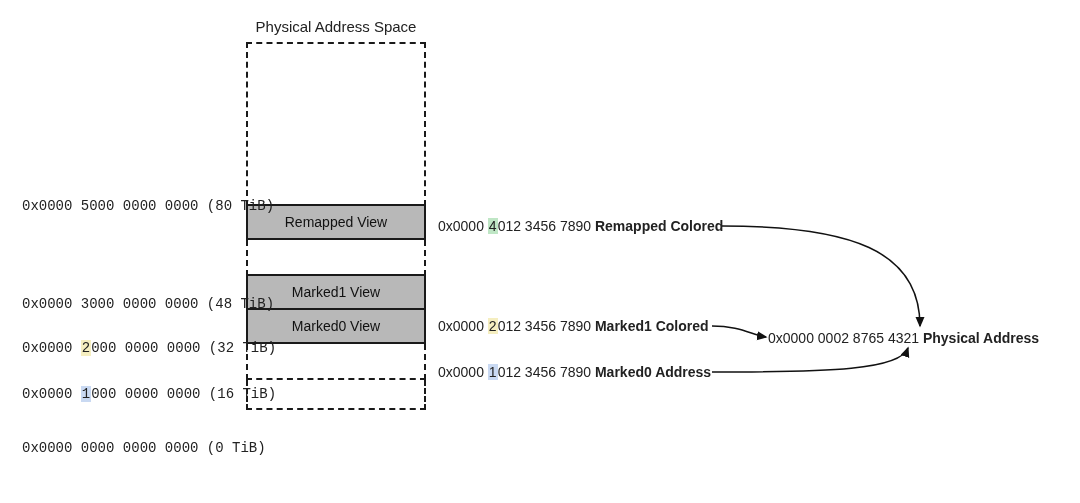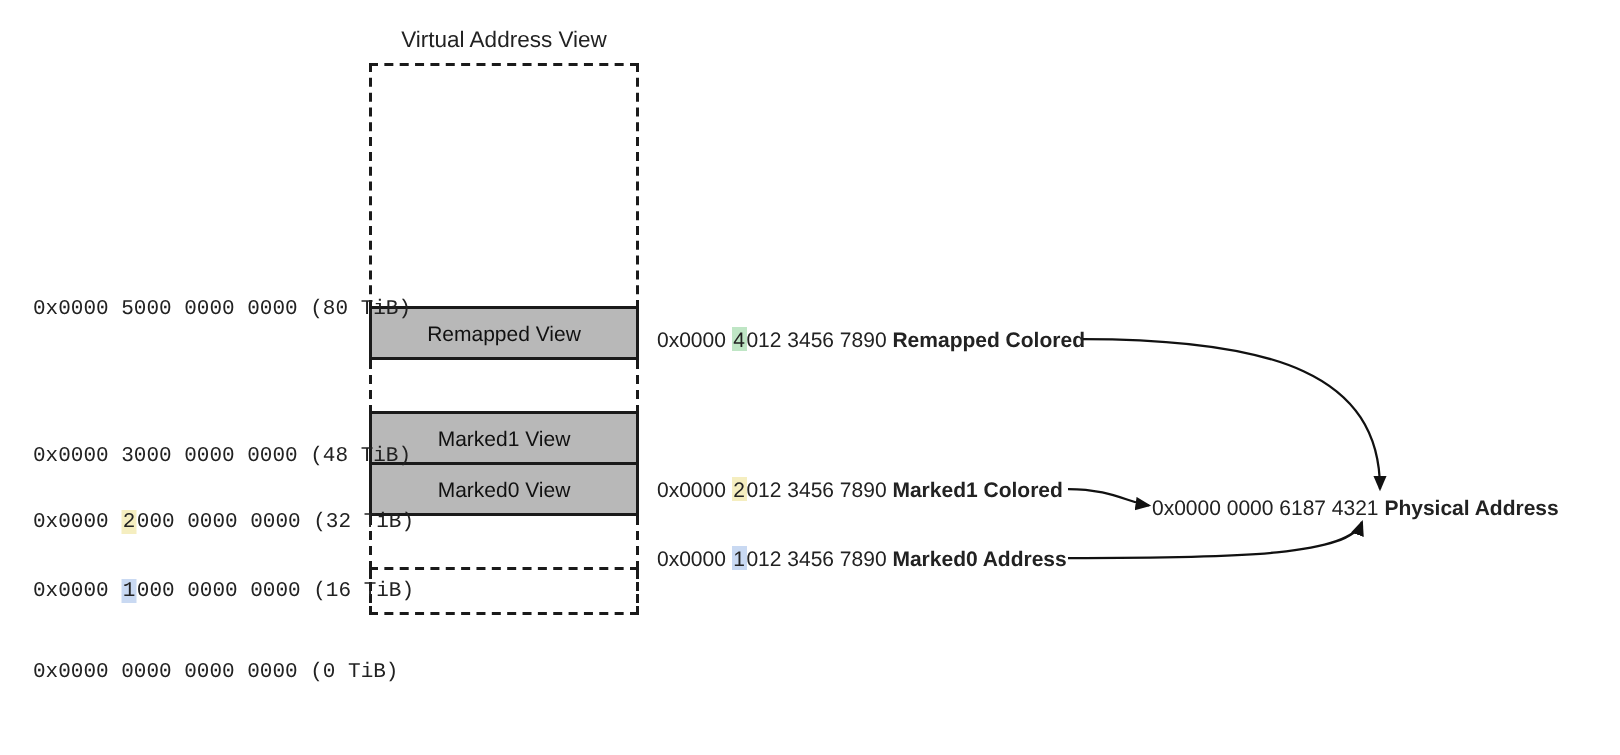--- a/index.html
+++ b/index.html
@@ -90,21 +90,21 @@
     top: 0; left: 0;
     width: 1080px; height: 503px;
     pointer-events: none;
   }
 </style>
 </head>
 <body>
 
 <div class="stage">
 
-  <div class="title">Virtual Address View</div>
+  <div class="title">Physical Address Space</div>
 
   <div class="vaspace">
     <div class="slot first tall"></div>
     <div class="view">Remapped View</div>
     <div class="slot short"></div>
     <div class="view">Marked1 View</div>
     <div class="view">Marked0 View</div>
     <div class="slot short"></div>
     <div class="slot half"></div>
   </div>
@@ -129,21 +129,21 @@
     <span>0x0000 </span><span class="hl-green">4</span><span>012 3456 7890 </span><b>Remapped Colored</b>
   </div>
   <div class="colored" style="top:318px">
     <span>0x0000 </span><span class="hl-yellow">2</span><span>012 3456 7890 </span><b>Marked1 Colored</b>
   </div>
   <div class="colored" style="top:364px">
     <span>0x0000 </span><span class="hl-blue">1</span><span>012 3456 7890 </span><b>Marked0 Address</b>
   </div>
 
   <div class="phys">
-    <span>0x0000 0000 6187 4321 </span><b>Physical Address</b>
+    <span>0x0000 0002 8765 4321 </span><b>Physical Address</b>
   </div>
 
   <svg class="arrows">
     <defs>
       <marker id="arrowhead" markerWidth="8" markerHeight="8" refX="6" refY="3" orient="auto">
         <path d="M0,0 L7,3 L0,6 Z" fill="#111"></path>
       </marker>
     </defs>
 
     <path d="M 722 226 C 850 226, 920 250, 920 326" stroke="#111" stroke-width="1.5" fill="none" marker-end="url(#arrowhead)"></path>

